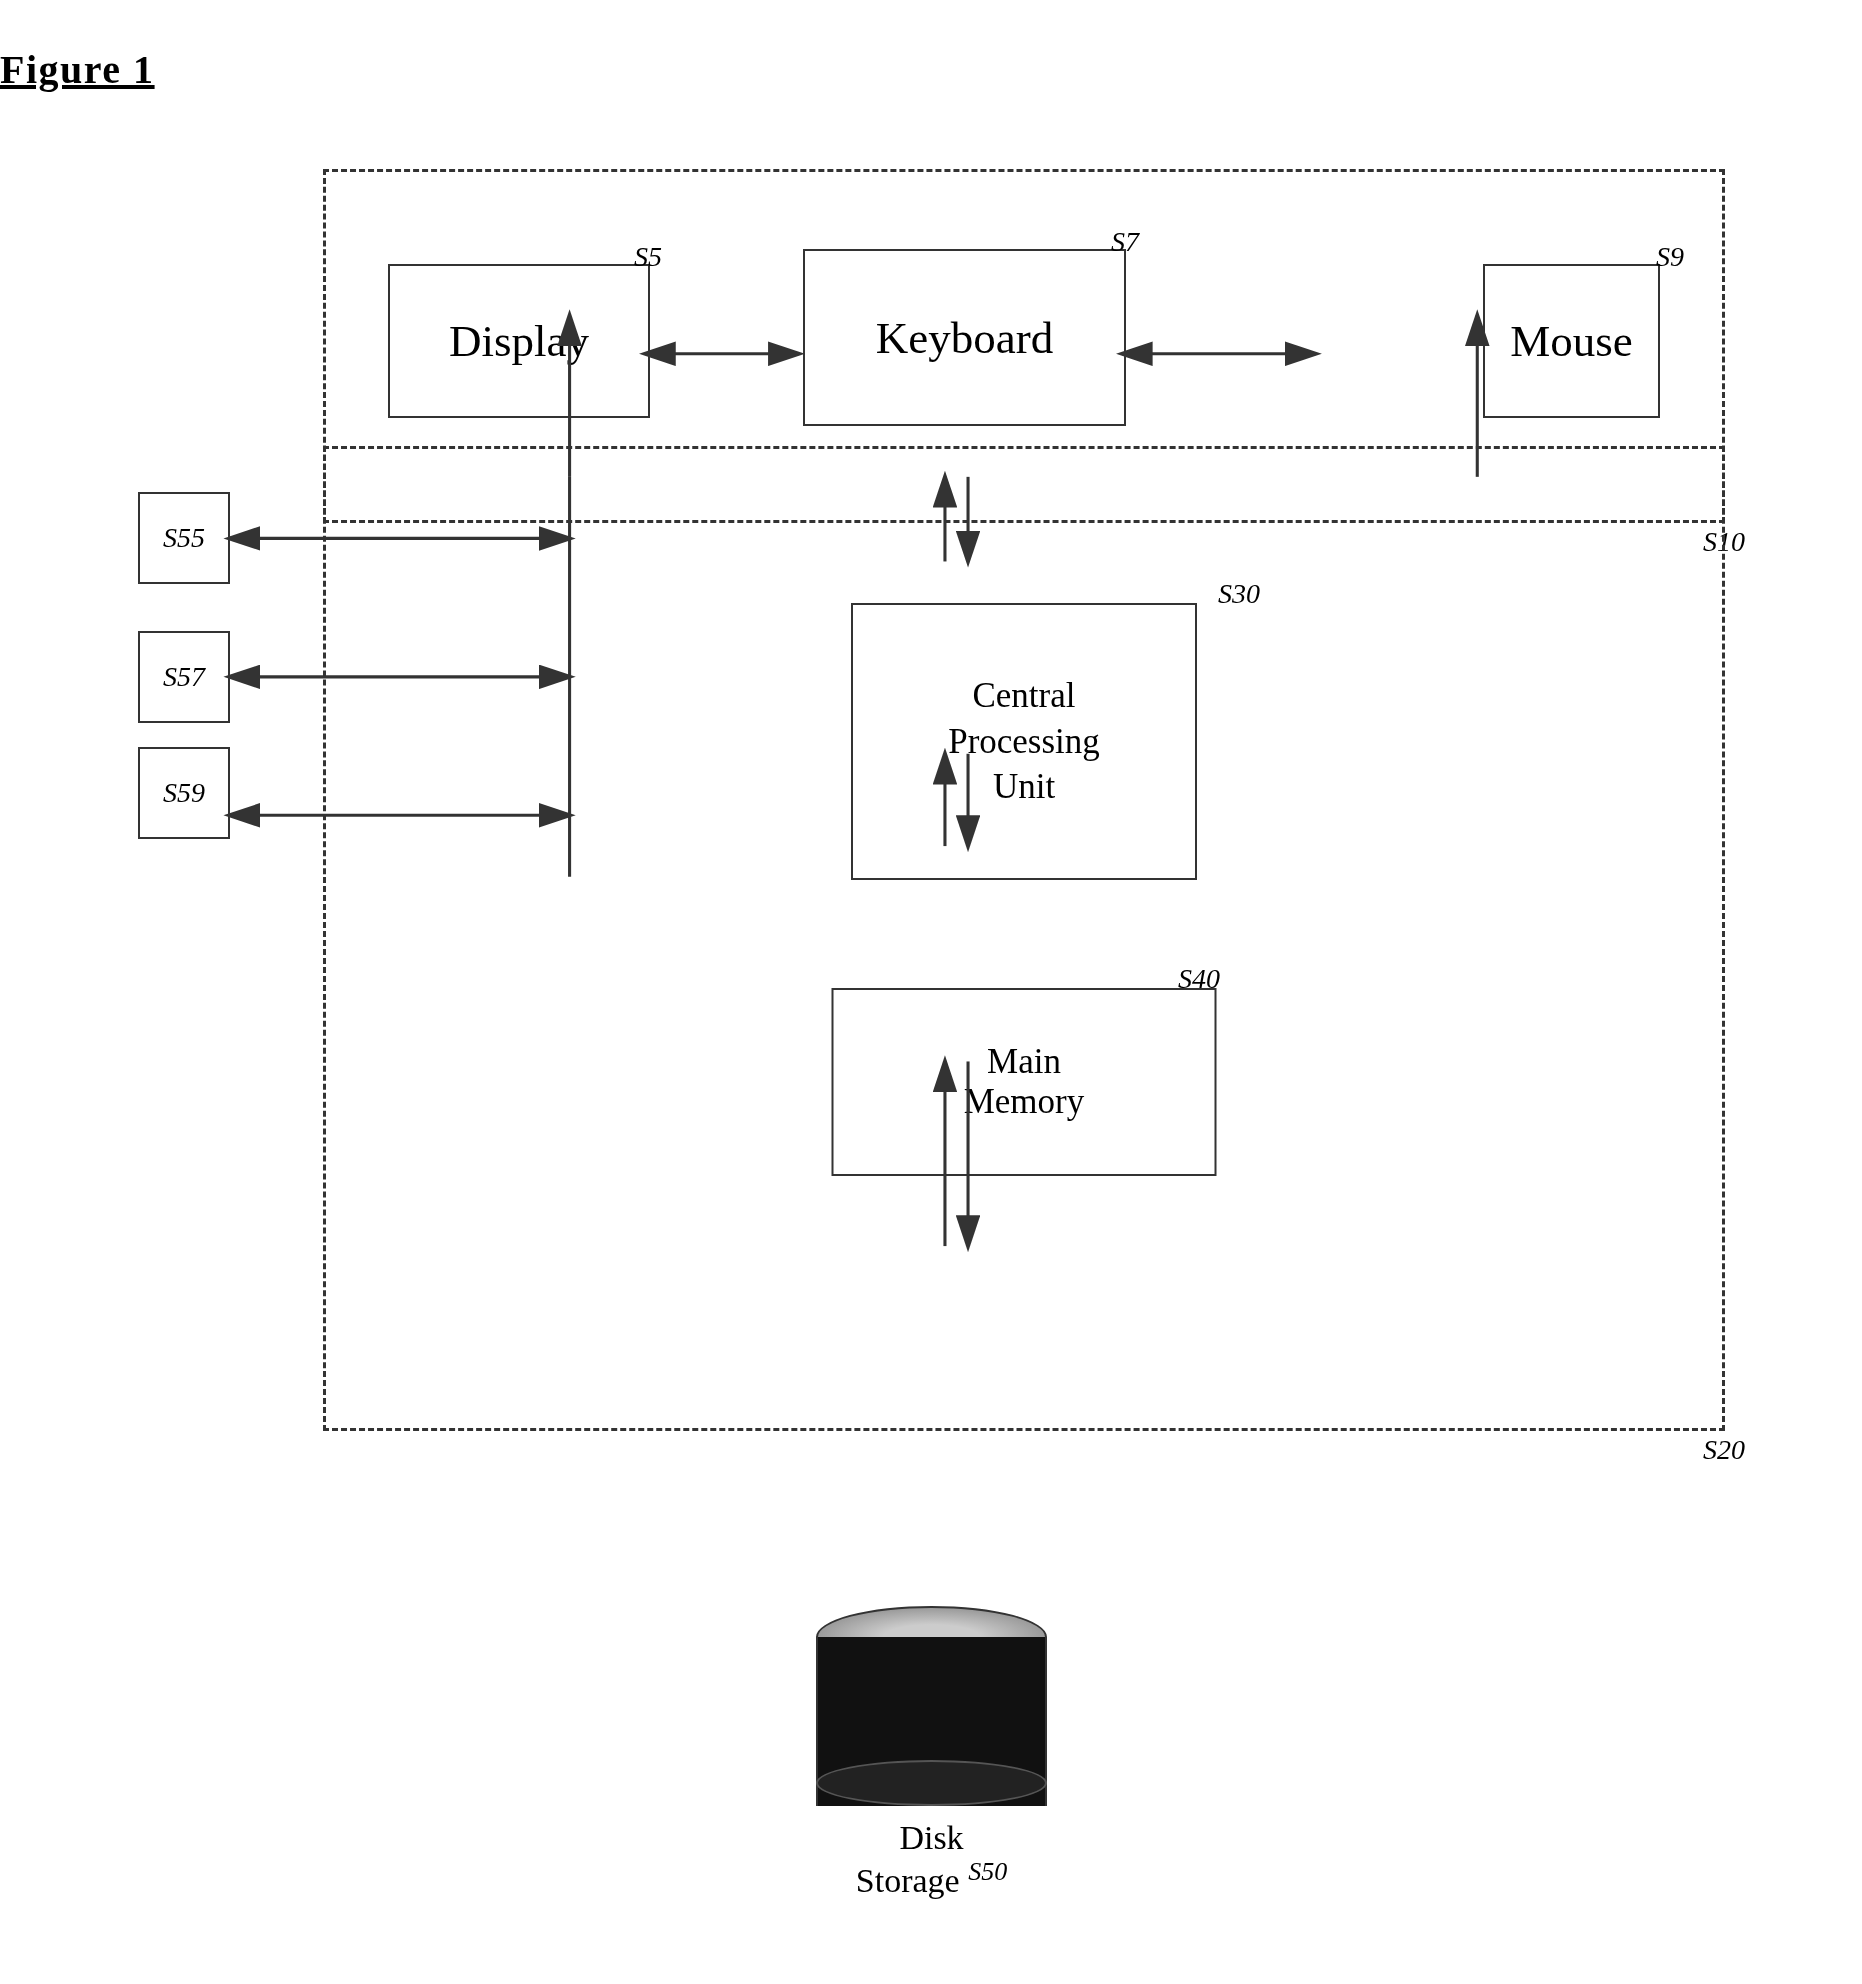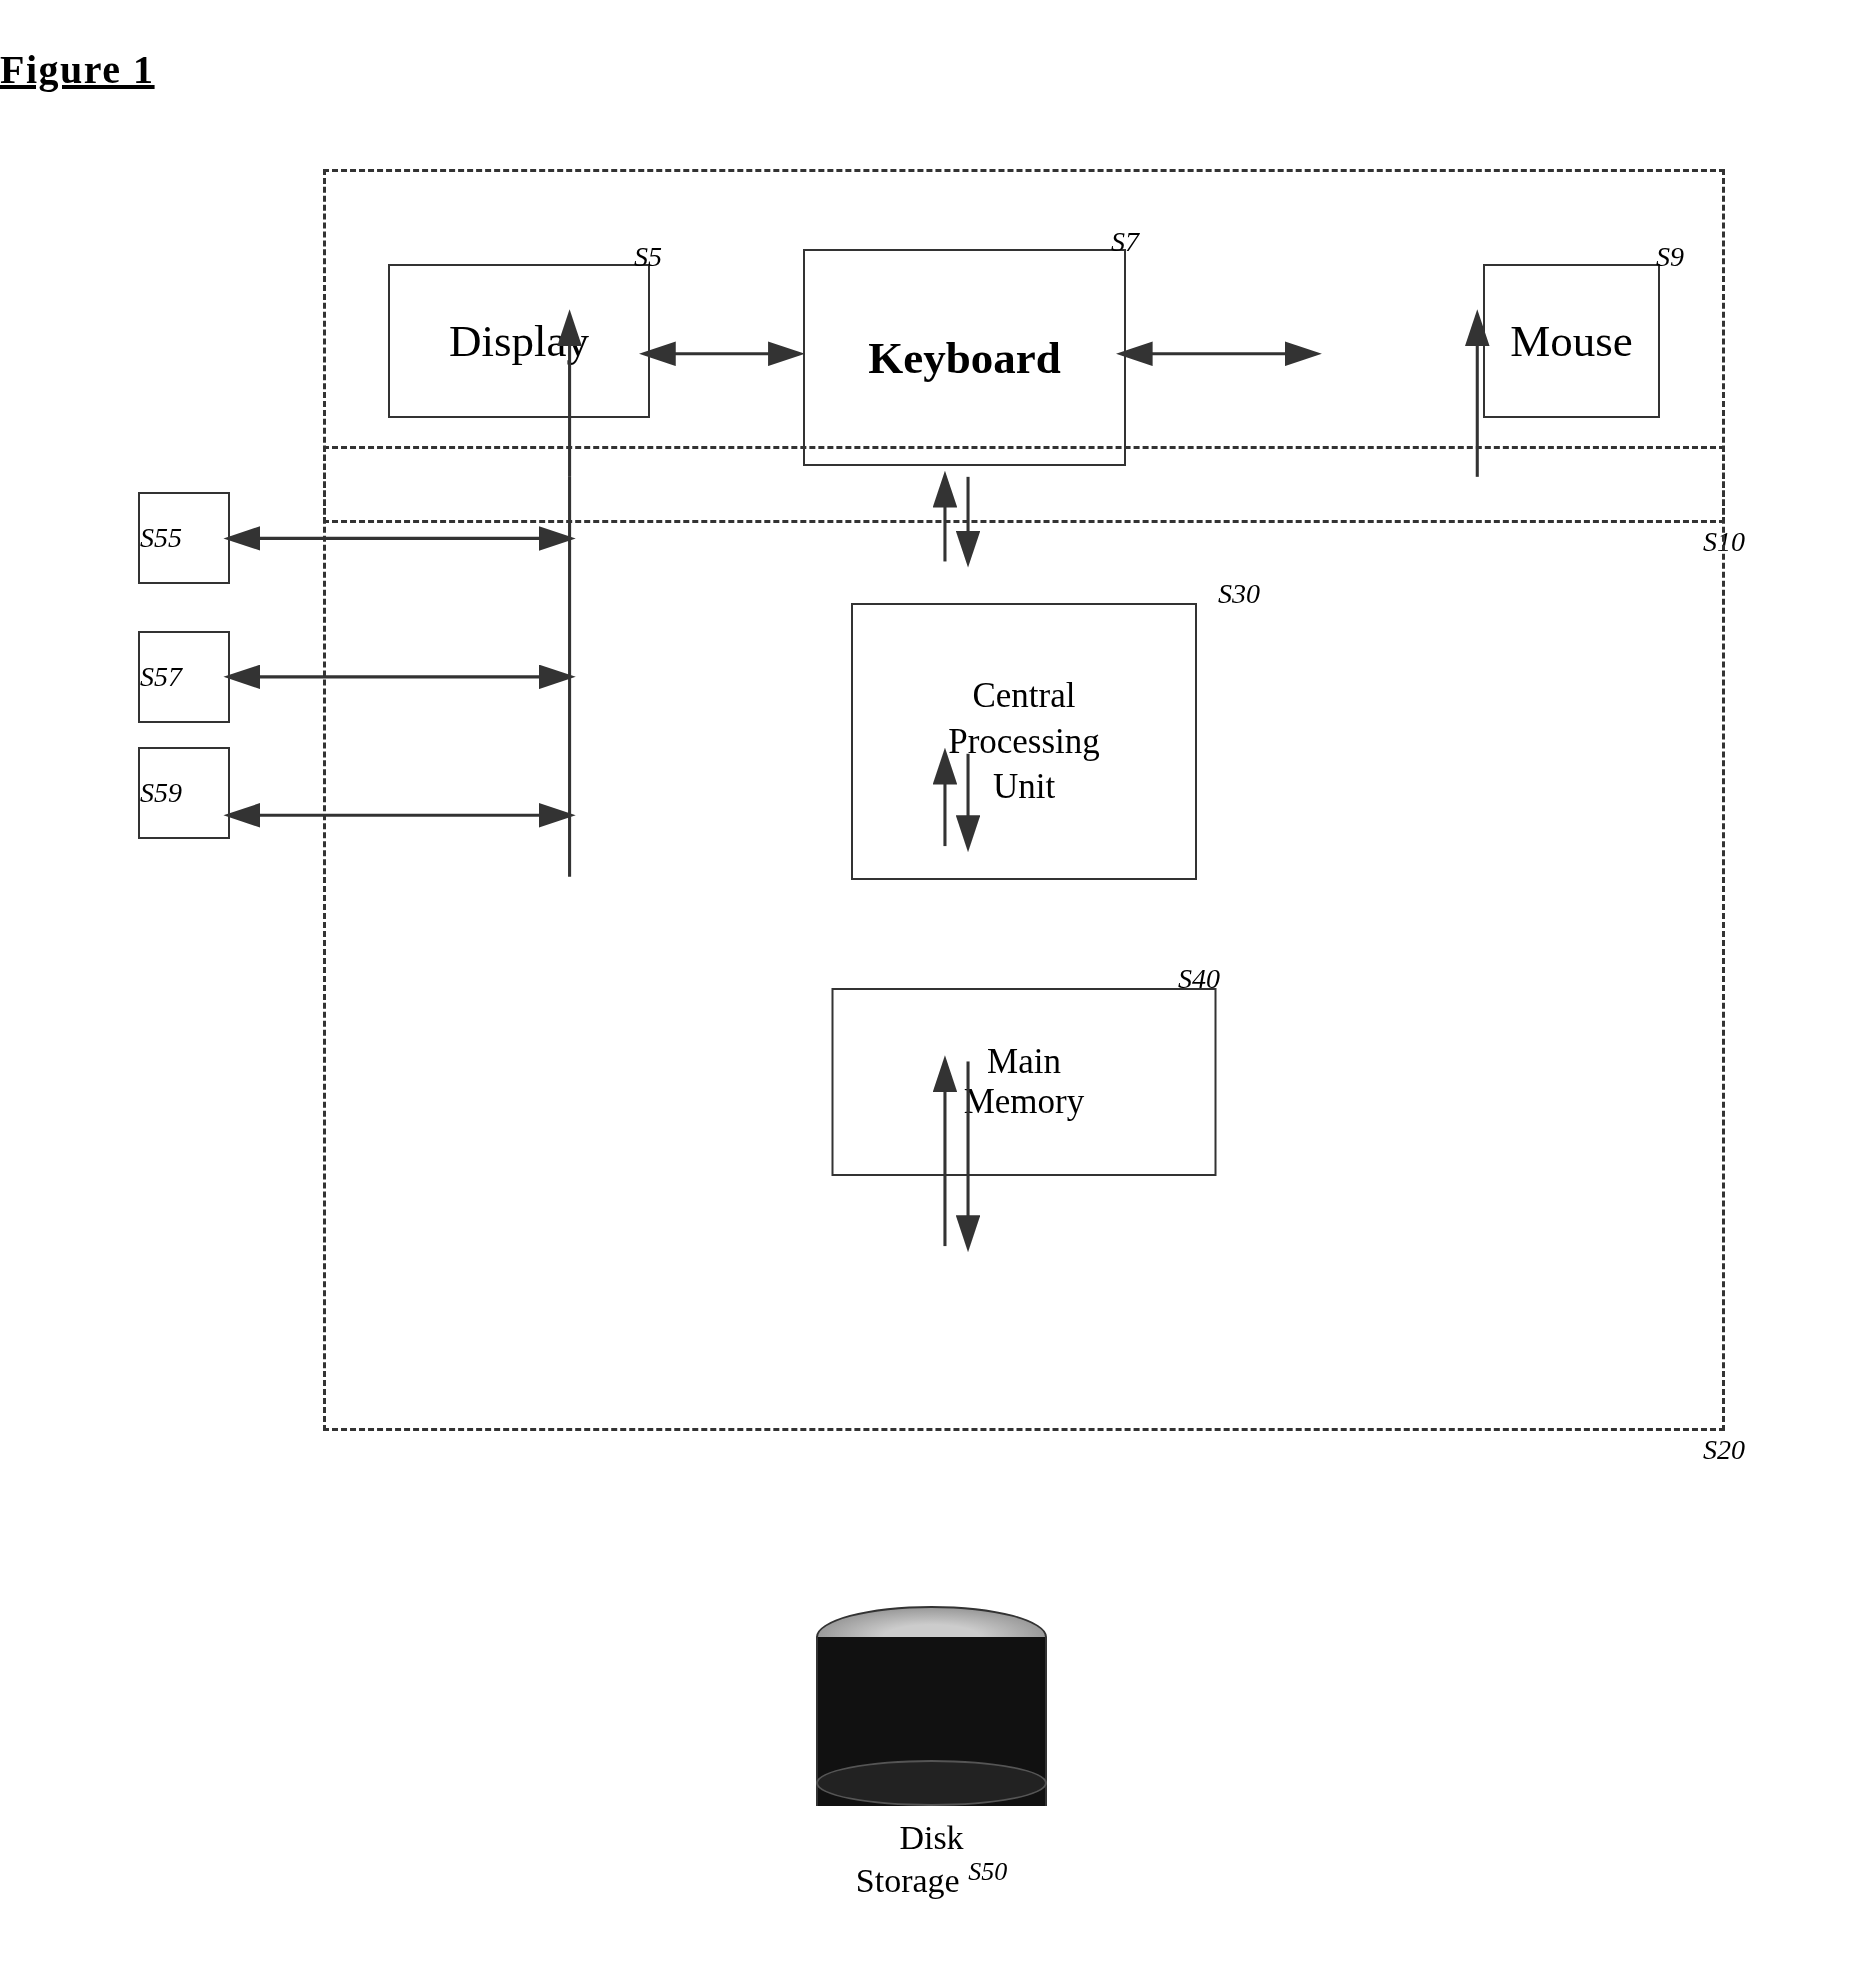--- a/index.html
+++ b/index.html
@@ -66,22 +66,21 @@
       left: 62px;
       width: 262px;
       height: 154px;
     }
 
     
     .box-keyboard {
       top: 77px;
       left: 477px;
       width: 323px;
-      height: 217px;
-      font-weight: bold;
+      height: 177px;
     }
 
     
     .box-mouse {
       top: 92px;
       right: 62px;
       width: 177px;
       height: 154px;
     }
 
@@ -108,20 +107,21 @@
 
     
     .side-box {
       position: absolute;
       border: 2.3px solid #333;
       background: #fff;
       width: 92px;
       height: 92px;
       display: flex;
       align-items: center;
+      justify-content: center;
       font-size: 28px;
       font-style: italic;
     }
 
     .side-box-55 {
       top: 369px;
       left: 46px;
     }
 
     .side-box-57 {

